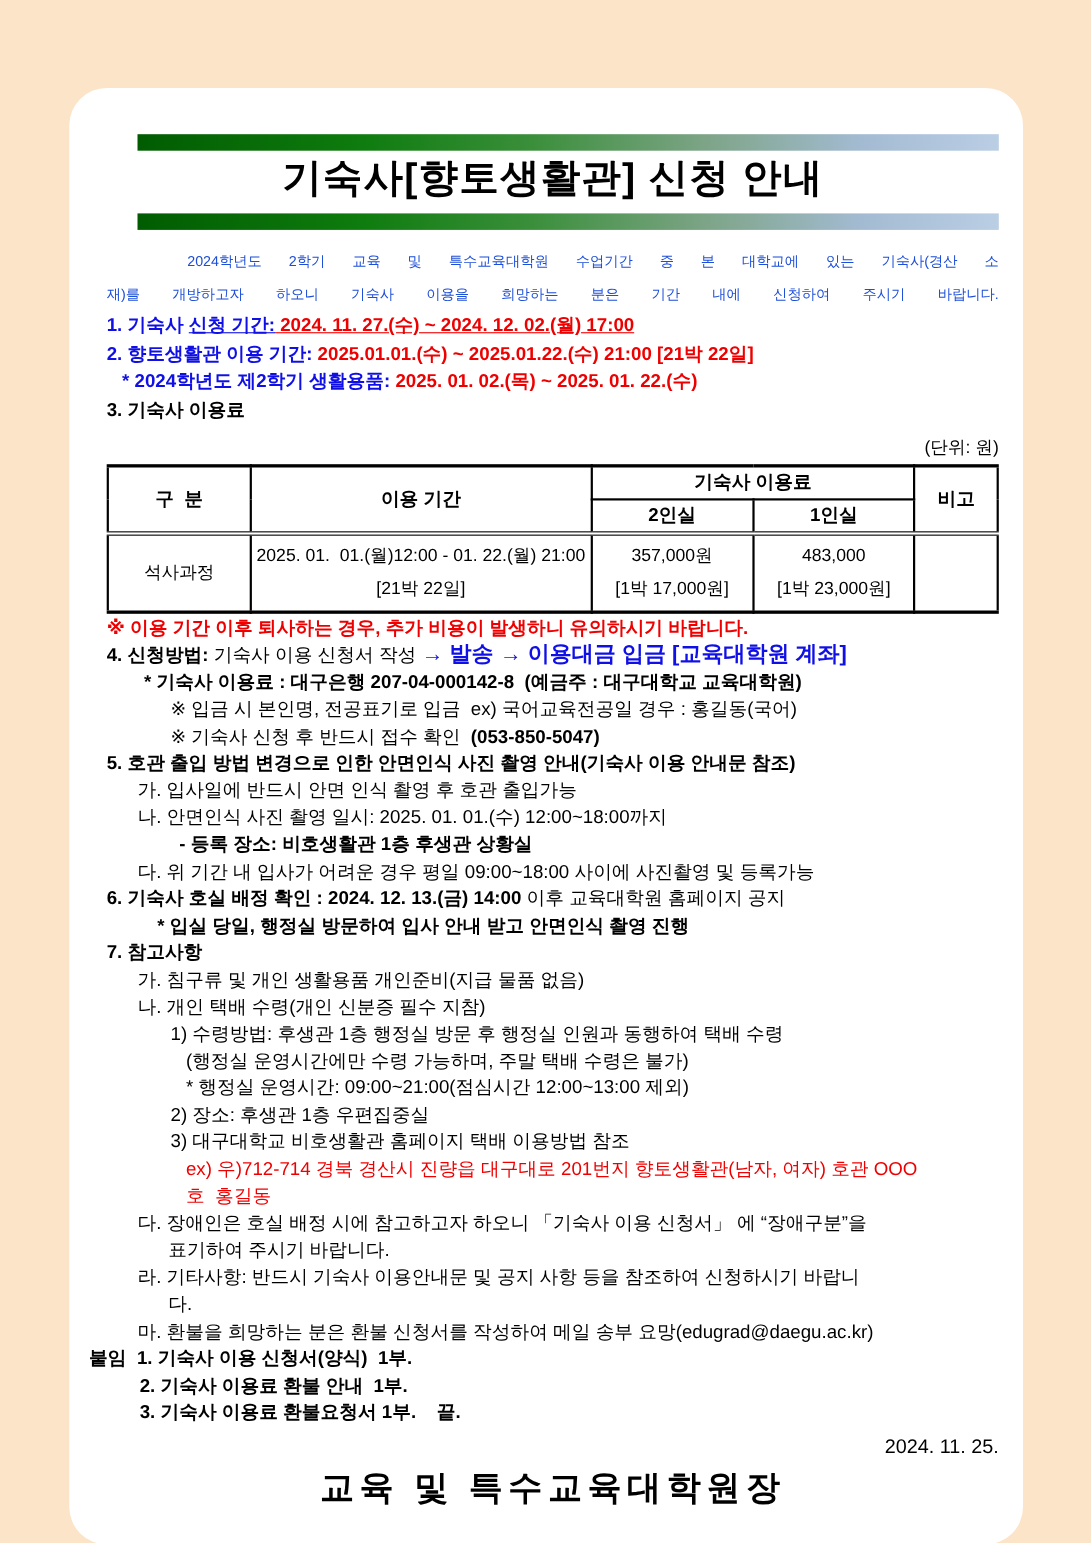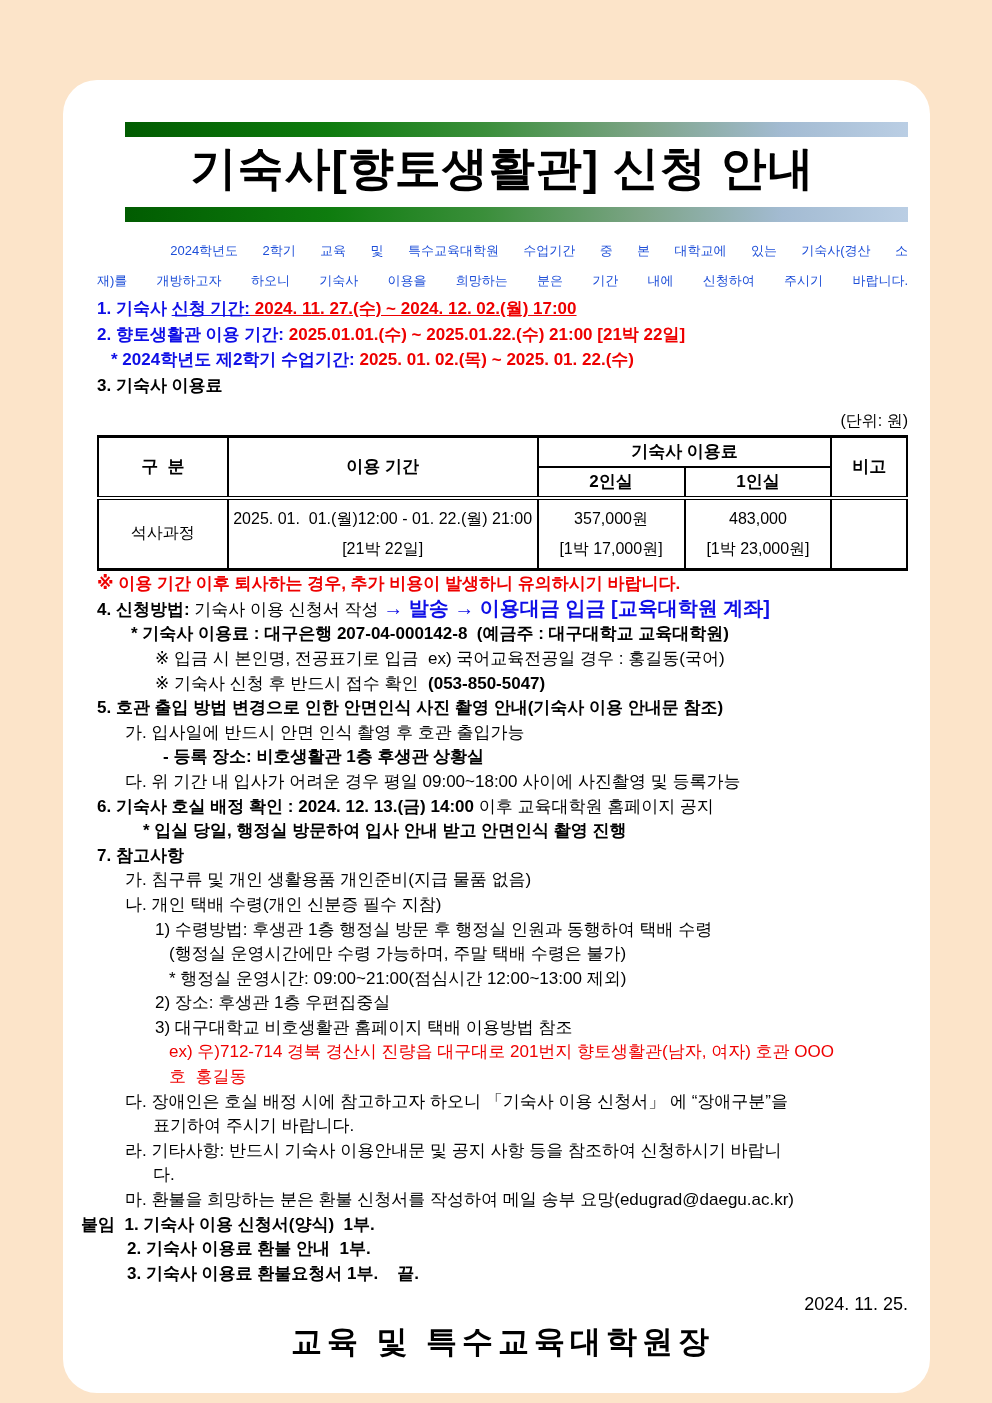--- a/index.html
+++ b/index.html
@@ -16,21 +16,21 @@
   }
   .gradbar{
     height:15px;margin-left:28px;
     background:linear-gradient(90deg,#015c01 0%,#0e7c0e 26%,#3b8f3b 46%,#7da487 66%,#a3bbd2 84%,#bacee4 100%);
   }
   .title1{
     color:#2121ee;font-size:29px;font-weight:bold;text-align:center;
     margin:7px 0 1px;letter-spacing:-1px;white-space:pre;
   }
   .title2{
-    color:#000;font-size:46px;font-weight:bold;text-align:center;
+    color:#000;font-size:36px;font-weight:bold;text-align:center;
     margin:1px 0 7px;letter-spacing:1px;white-space:pre;
   }
   .intro{margin-top:14px;}
   .jl{
     font-size:13px;line-height:30px;color:#1d4ed8;
     text-align:justify;text-align-last:justify;white-space:pre-wrap;
   }
   .ln{
     font-size:17px;line-height:24.6px;color:#000;white-space:pre-wrap;
   }
@@ -88,21 +88,21 @@
   <div class="gradbar"></div>
 
   <div class="intro">
     <div class="jl">   2024학년도 2학기 교육 및 특수교육대학원 수업기간 중 본 대학교에 있는 기숙사(경산 소</div>
     <div class="jl">재)를 개방하고자 하오니 기숙사 이용을 희망하는 분은 기간 내에 신청하여 주시기 바랍니다.</div>
   </div>
 
   <div class="ln warn"><span class="b blue">1. 기숙사 </span><span class="b blue u">신청 기간:</span><span class="b red u"> 2024. 11. 27.(수) ~ 2024. 12. 02.(월) 17:00</span></div>
 
   <div class="ln gap4"><span class="b blue">2. 향토생활관 이용 기간: </span><span class="b red">2025.01.01.(수) ~ 2025.01.22.(수) 21:00 [21박 22일]</span></div>
-  <div class="ln isub2"><span class="b blue">* 2024학년도 제2학기 수업기간: </span><span class="b red">2025. 01. 02.(목) ~ 2025. 01. 22.(수)</span></div>
+  <div class="ln isub2"><span class="b blue">* 2024학년도 제2학기 생활용품: </span><span class="b red">2025. 01. 02.(목) ~ 2025. 01. 22.(수)</span></div>
 
   <div class="ln b gap4">3. 기숙사 이용료</div>
 
   <div class="unit">(단위: 원)</div>
 
   <table class="fee">
     <thead>
       <tr>
         <th class="w-cat" rowspan="2">구  분</th>
         <th class="w-per" rowspan="2">이용 기간</th>
@@ -127,20 +127,21 @@
 
   <div class="ln warn b red">※ 이용 기간 이후 퇴사하는 경우, 추가 비용이 발생하니 유의하시기 바랍니다.</div>
 
   <div class="ln"><span class="b">4. 신청방법:</span><span> 기숙사 이용 신청서 작성 </span><span class="bigblue">→ 발송 → 이용대금 입금 [교육대학원 계좌]</span></div>
   <div class="ln b isub4">* 기숙사 이용료 : 대구은행 207-04-000142-8  (예금주 : 대구대학교 교육대학원)</div>
   <div class="ln isub4b">※ 입금 시 본인명, 전공표기로 입금  ex) 국어교육전공일 경우 : 홍길동(국어)</div>
   <div class="ln isub4b"><span>※ 기숙사 신청 후 반드시 접수 확인  </span><span class="b">(053-850-5047)</span></div>
 
   <div class="ln b">5. 호관 출입 방법 변경으로 인한 안면인식 사진 촬영 안내(기숙사 이용 안내문 참조)</div>
   <div class="ln i1">가. 입사일에 반드시 안면 인식 촬영 후 호관 출입가능</div>
+  <div class="ln i1">나. 안면인식 사진 촬영 일시: 2025. 01. 01.(수) 12:00~18:00까지</div>
   <div class="ln b idash">- 등록 장소: 비호생활관 1층 후생관 상황실</div>
   <div class="ln i1">다. 위 기간 내 입사가 어려운 경우 평일 09:00~18:00 사이에 사진촬영 및 등록가능</div>
 
   <div class="ln"><span class="b">6. 기숙사 호실 배정 확인 : 2024. 12. 13.(금) 14:00</span><span> 이후 교육대학원 홈페이지 공지</span></div>
   <div class="ln isub6">* 입실 당일, 행정실 방문하여 입사 안내 받고 안면인식 촬영 진행</div>
 
   <div class="ln b">7. 참고사항</div>
   <div class="ln i1">가. 침구류 및 개인 생활용품 개인준비(지급 물품 없음)</div>
   <div class="ln i1">나. 개인 택배 수령(개인 신분증 필수 지참)</div>
   <div class="ln i2">1) 수령방법: 후생관 1층 행정실 방문 후 행정실 인원과 동행하여 택배 수령</div>

